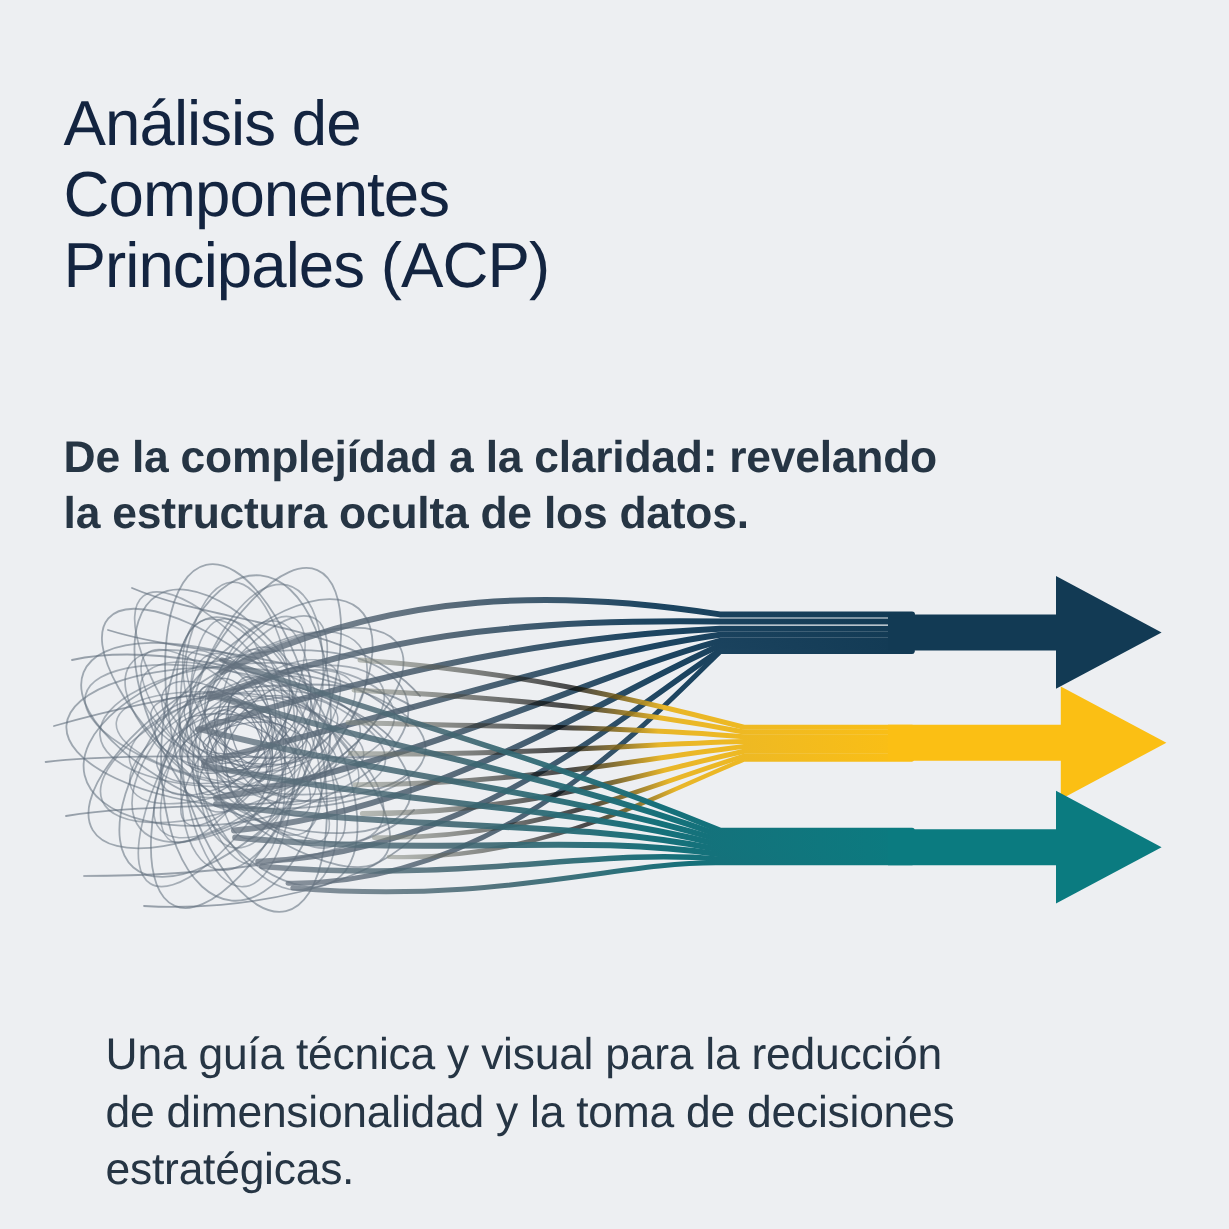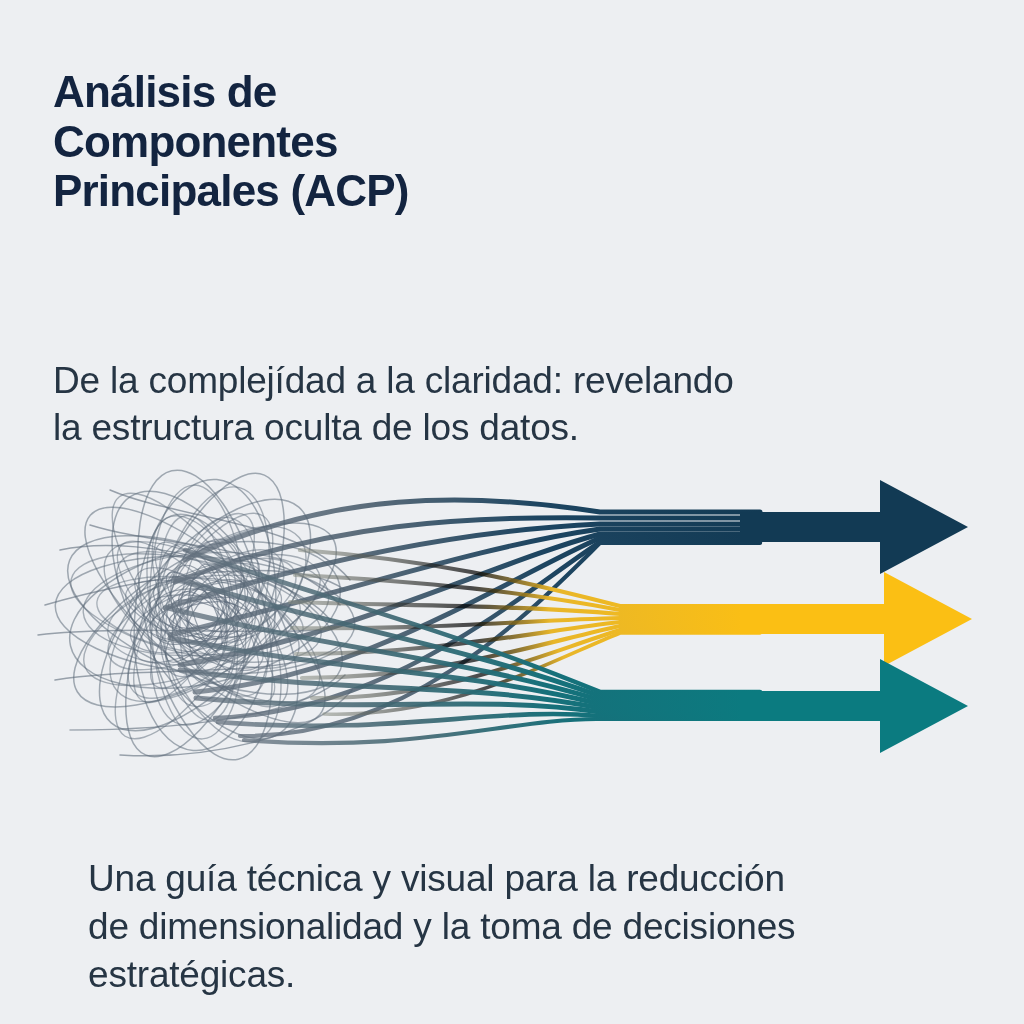--- a/index.html
+++ b/index.html
@@ -8,22 +8,22 @@
     background:#edeff2;
     font-family:"Liberation Sans", sans-serif;
     overflow:hidden;position:relative;
   }
   .page{position:absolute;inset:0;}
 
   
   .title{
     position:absolute;left:53px;top:38px;width:840px;
     color:#132440;
-    font-size:44px;line-height:1.115;
-    font-weight:bold;
+    font-size:53px;line-height:1.115;
+    font-weight:normal;
     letter-spacing:-0.8px;
     white-space:pre-line;
   }
 
   
   .subtitle{
     position:absolute;left:53px;top:320px;width:880px;
     color:#263544;
     font-size:37px;line-height:1.28;
     font-weight:normal;
@@ -50,21 +50,21 @@
 </style>
 </head>
 <body style="background: rgb(237, 239, 242);">
 
 <div class="page">
 
   <h1 class="title" style="color: rgb(19, 36, 64);">Análisis de
 Componentes
 Principales (ACP)</h1>
 
-  <p class="subtitle" style="color: rgb(38, 53, 68);">De la complejídad a la  claridad: revelando
+  <p class="subtitle" style="color: rgb(38, 53, 68); font-weight: bold;">De la complejídad a la  claridad: revelando
 la estructura oculta de los datos.</p>
 
   <div class="graphic">
     <svg viewBox="0 0 1024 370" xmlns="http://www.w3.org/2000/svg">
       <defs>
 
         <linearGradient id="gNavy" x1="0" y1="0" x2="1" y2="0">
           <stop offset="0.00" stop-color="#66727f" stop-opacity="0.75"></stop>
           <stop offset="0.32" stop-color="#4a5d6d" stop-opacity="0.9"></stop>
           <stop offset="0.62" stop-color="#1d4561"></stop>

